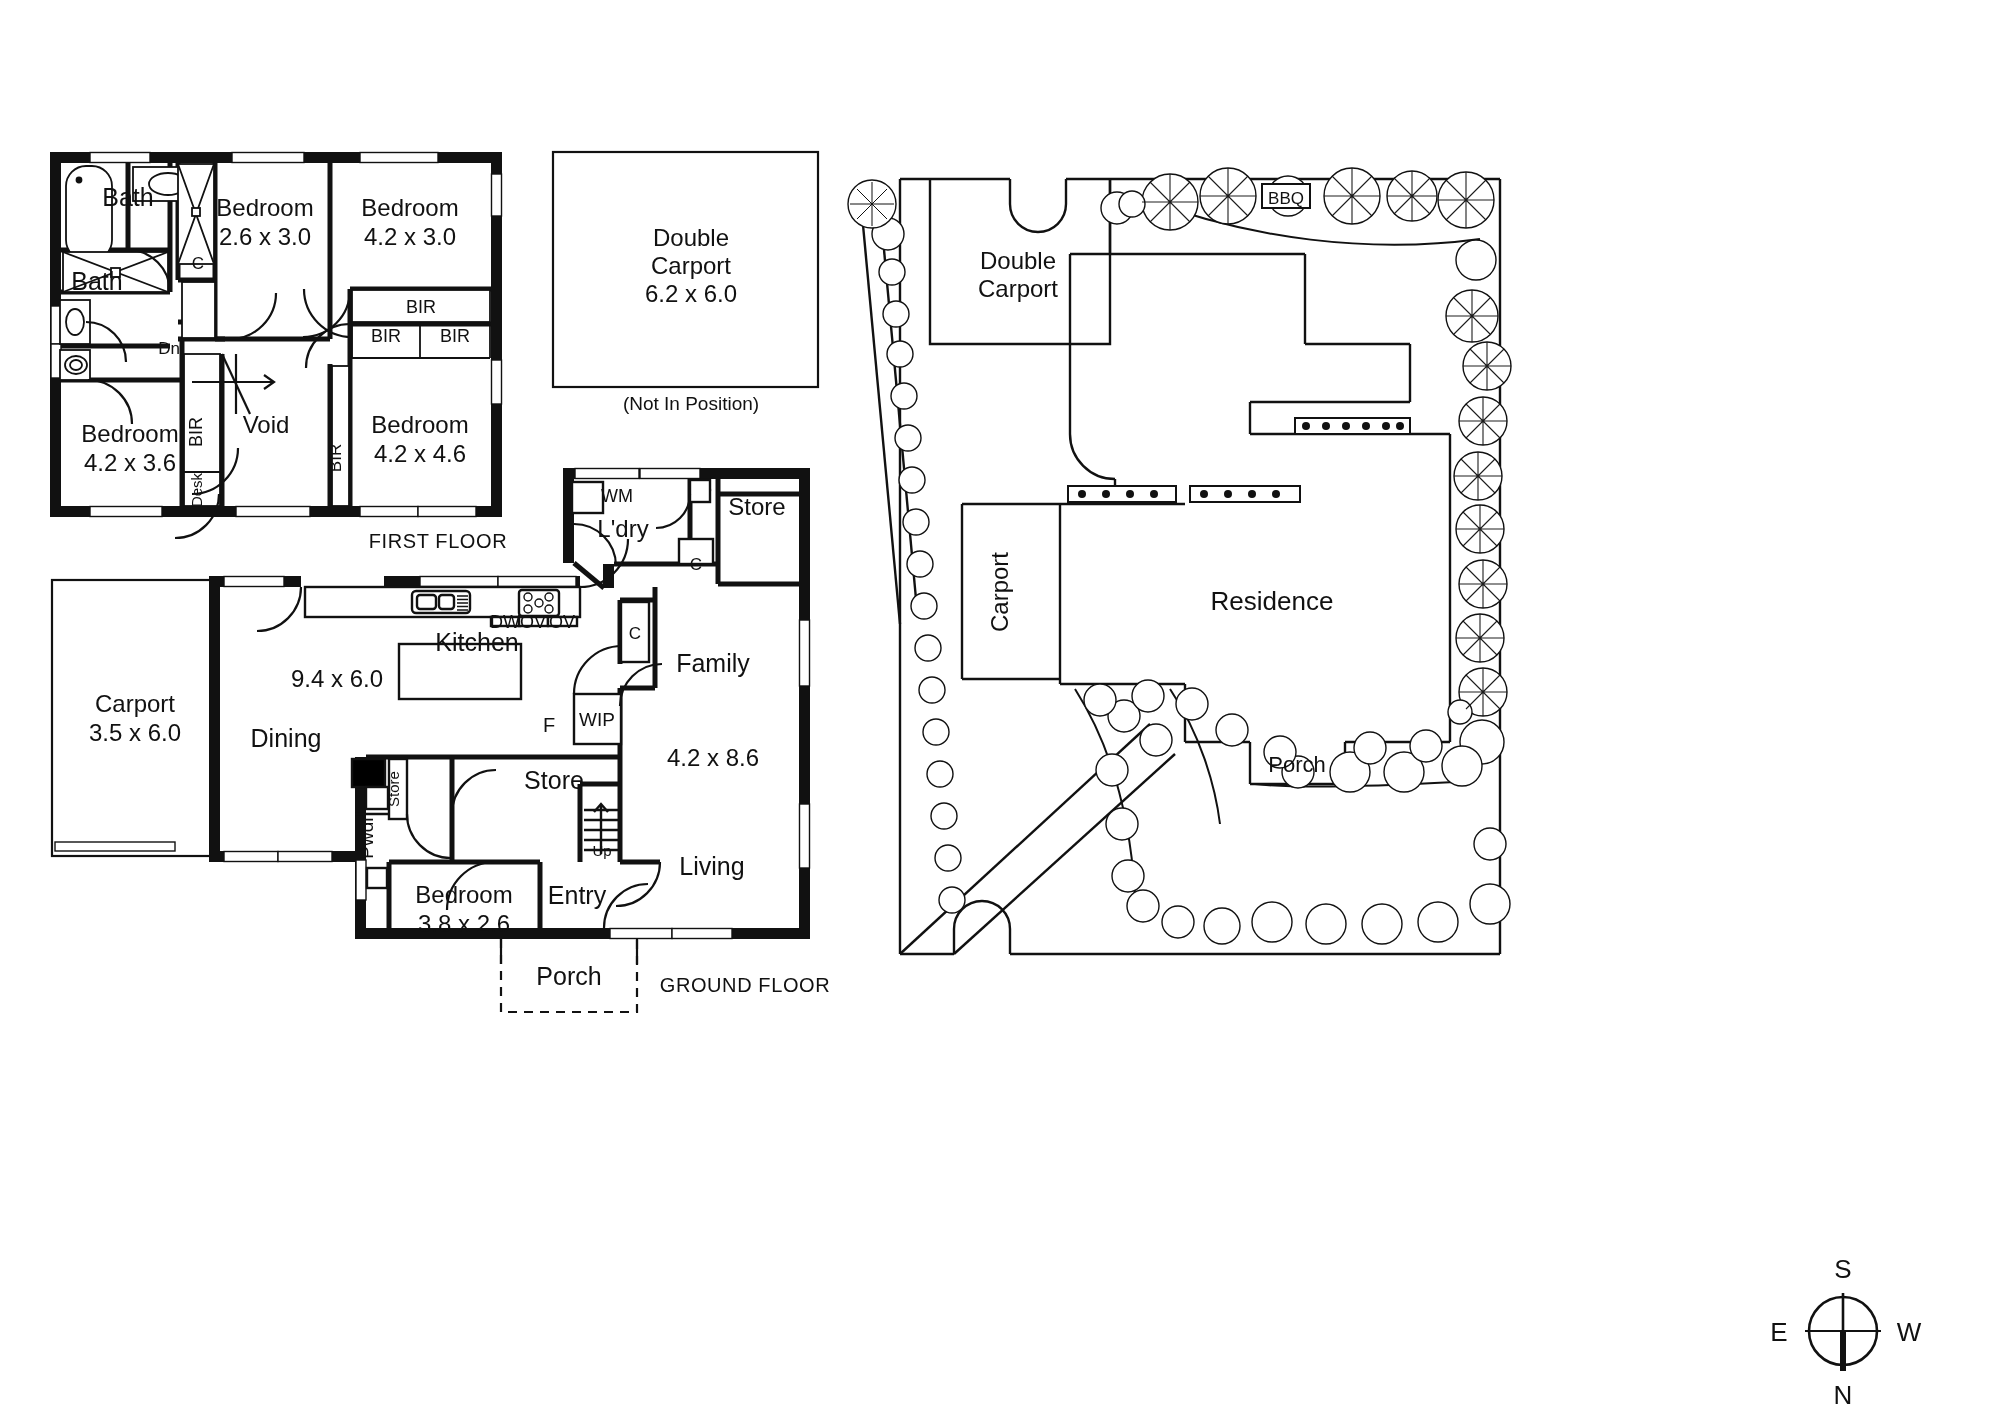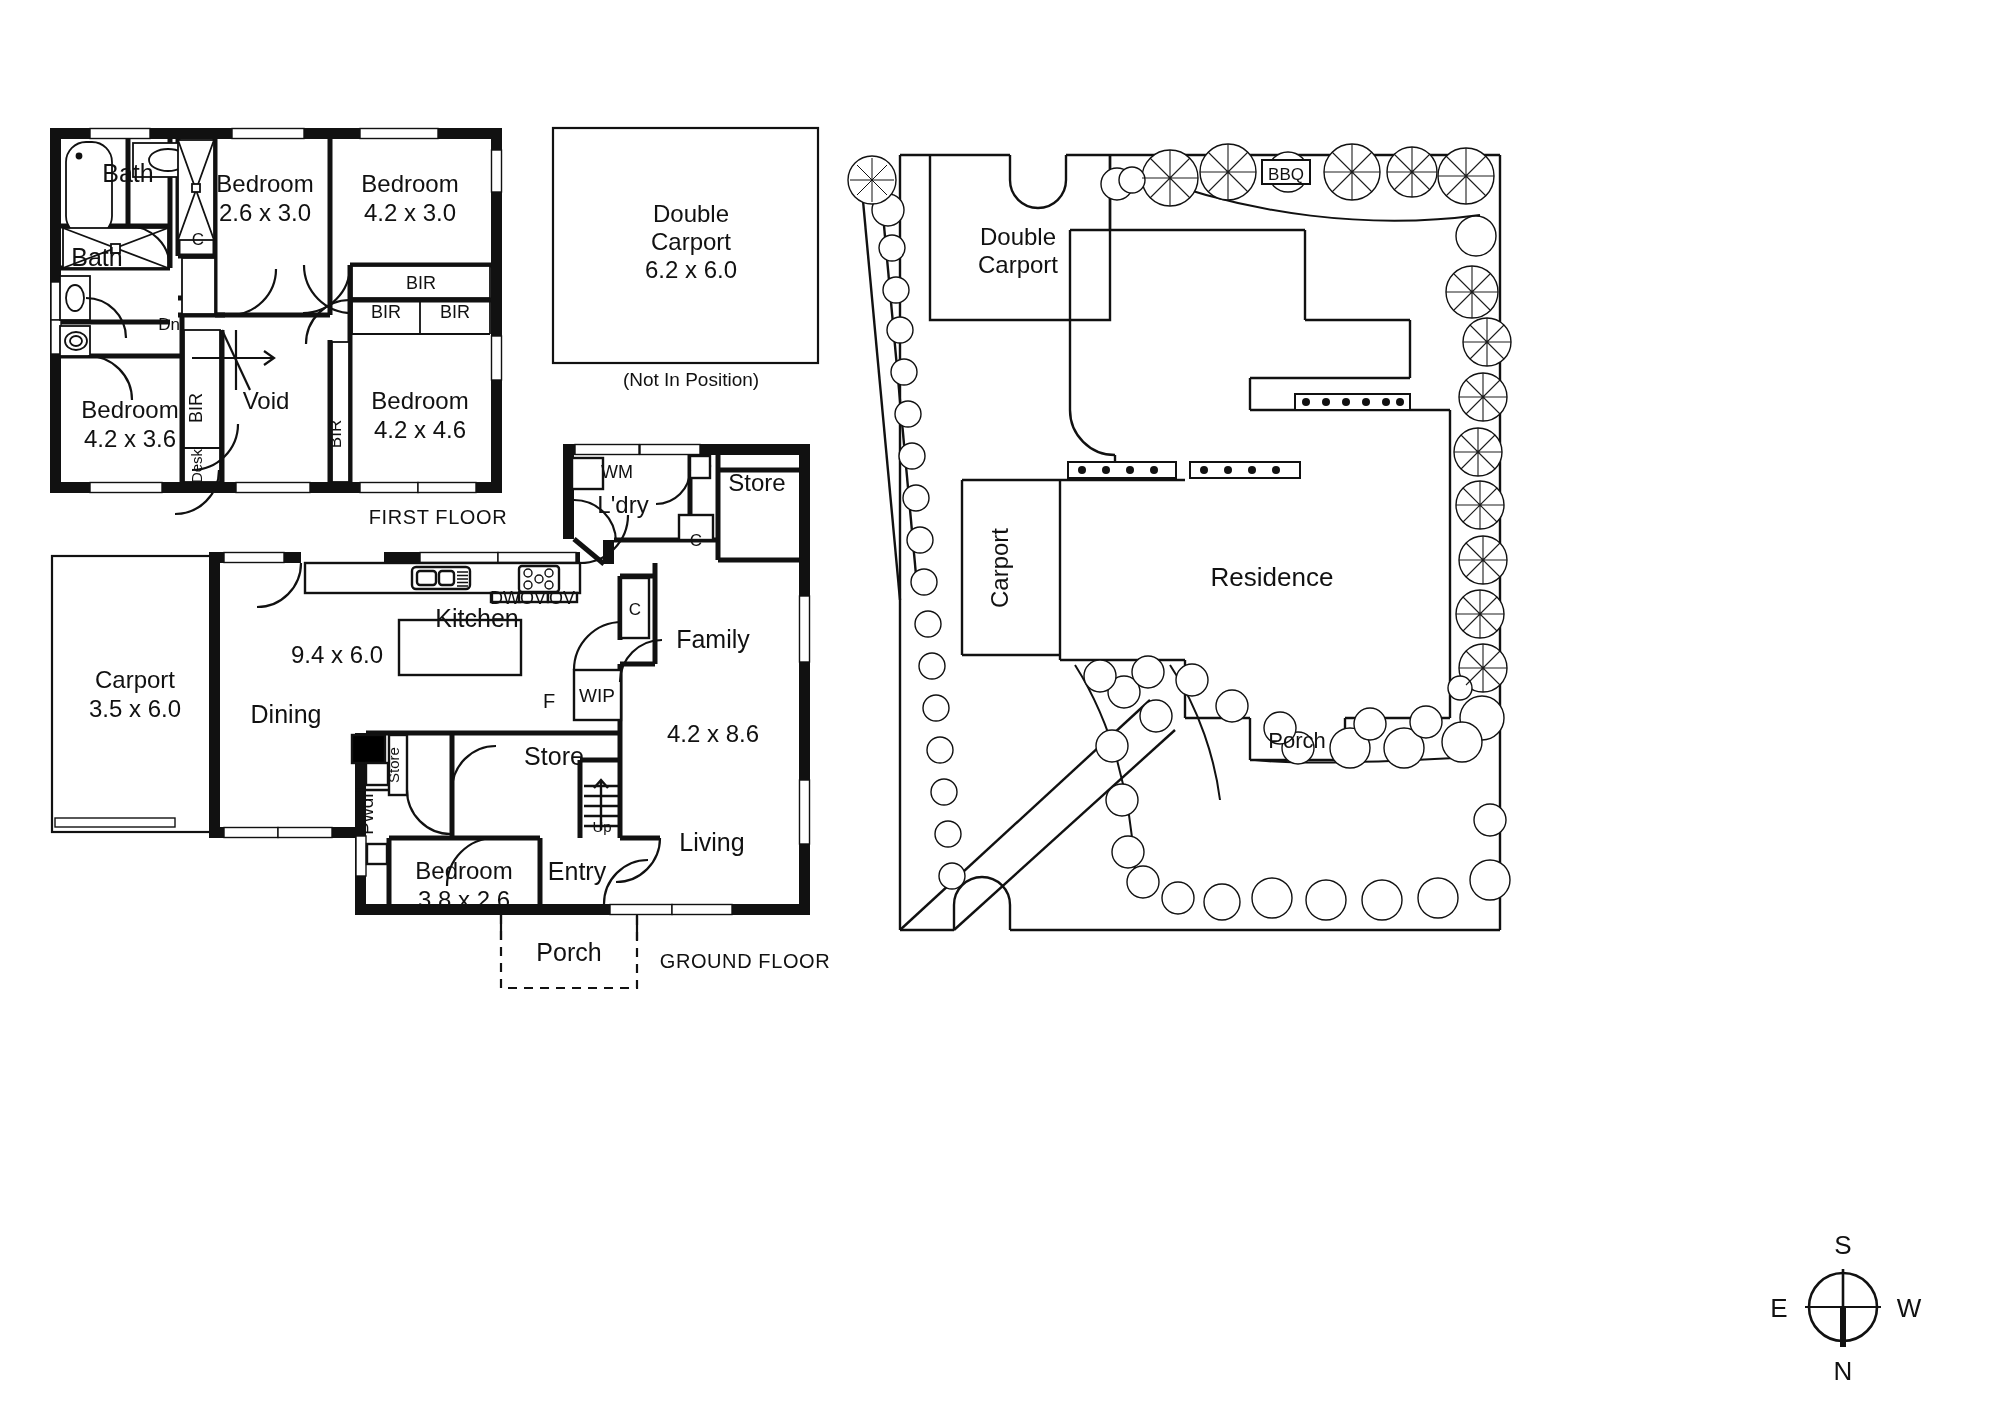--- a/index.html
+++ b/index.html
@@ -1,19 +1,19 @@
 <!DOCTYPE html>
 <html><head>
 <meta charset="utf-8">
 <title>Floor Plan</title>
 <style>
   html,body{margin:0;padding:0;background:#ffffff;}
   body{width:2000px;height:1413px;position:relative;overflow:hidden;
        font-family:"Liberation Sans", sans-serif;color:#111111;}
-  #root{position:absolute;inset:0;}
+  #root{position:absolute;inset:0;margin-top:24px;}
   svg{display:block;}
   .lbl{font-family:"Liberation Sans", sans-serif;fill:#111111;}
 </style>
 </head>
 <body>
 
 <div id="root">
 <svg width="2000" height="1413" viewBox="0 0 2000 1413" xmlns="http://www.w3.org/2000/svg">
   <rect x="0" y="0" width="2000" height="1413" fill="#ffffff"></rect>
 

